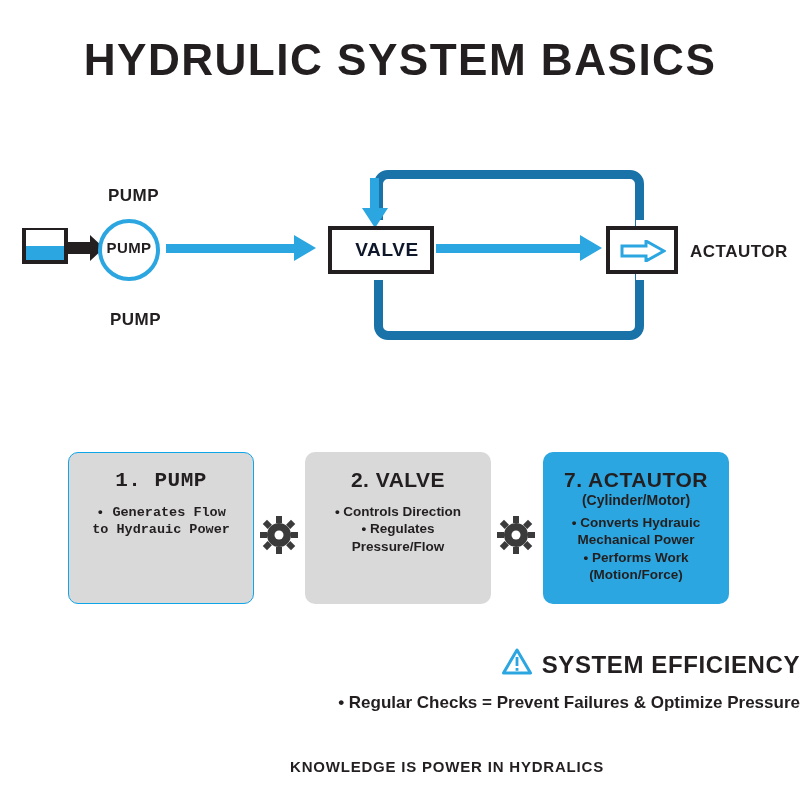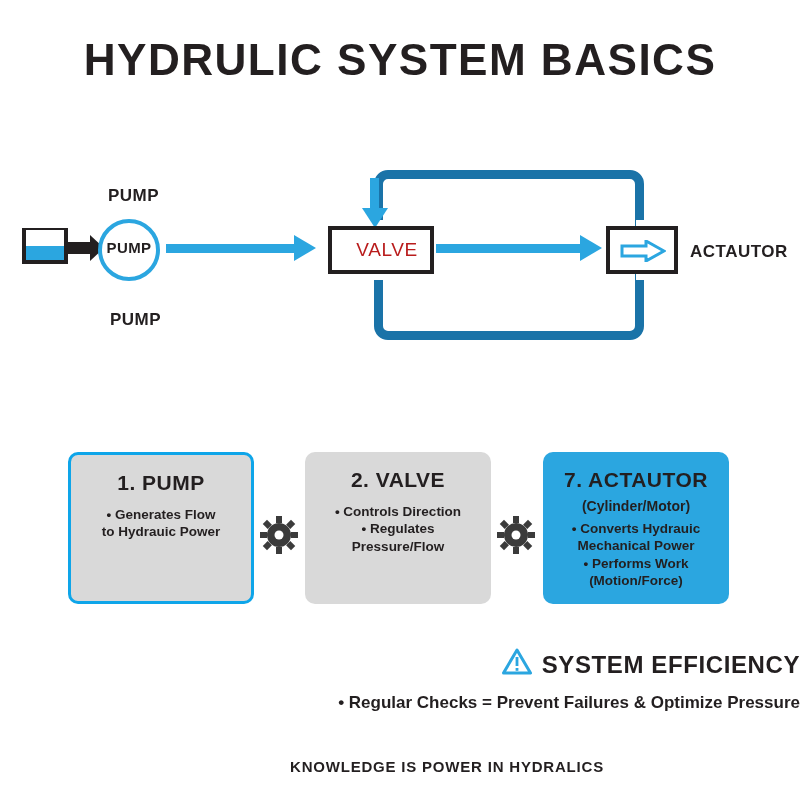--- a/index.html
+++ b/index.html
@@ -154,23 +154,23 @@
     background: #ffffff;
     box-sizing: border-box;
   }
   .valve-text {
     position: absolute;
     left: 328px;
     top: 89px;
     width: 118px;
     text-align: center;
     font-size: 19px;
-    font-weight: normal;
+    font-weight: bold;
     letter-spacing: 0.6px;
-    color: #b91c1c;
+    color: #0f172a;
   }
 
   
   .arrow-va {
     position: absolute;
     left: 436px;
     top: 94px;
     width: 148px;
     height: 9px;
     background: #2ba6e0;
@@ -260,37 +260,38 @@
     position: absolute;
     border-radius: 10px;
     box-sizing: border-box;
     text-align: center;
     padding-top: 16px;
   }
   .card.grey {
     background: #d9d9d9;
   }
   .card.grey.outline {
-    border: 3px solid #0ea5e9;
+    border: 1px solid #0ea5e9;
+    font-family: Liberation Mono, monospace;
   }
   .card.blue {
     background: #2ba6e0;
   }
   .card-title {
     font-size: 21px;
     font-weight: bold;
     letter-spacing: 0.5px;
     color: #231f20;
     line-height: 1.1;
   }
   .card-sub {
     font-size: 14px;
     font-weight: bold;
     color: #231f20;
-    margin-top: 7px;
+    margin-top: 1px;
   }
   .card-bullets {
     margin-top: 12px;
     font-size: 13.5px;
     font-weight: bold;
     line-height: 1.28;
     color: #231f20;
     padding: 0 10px;
   }
   .card-bullets div.b::before {

